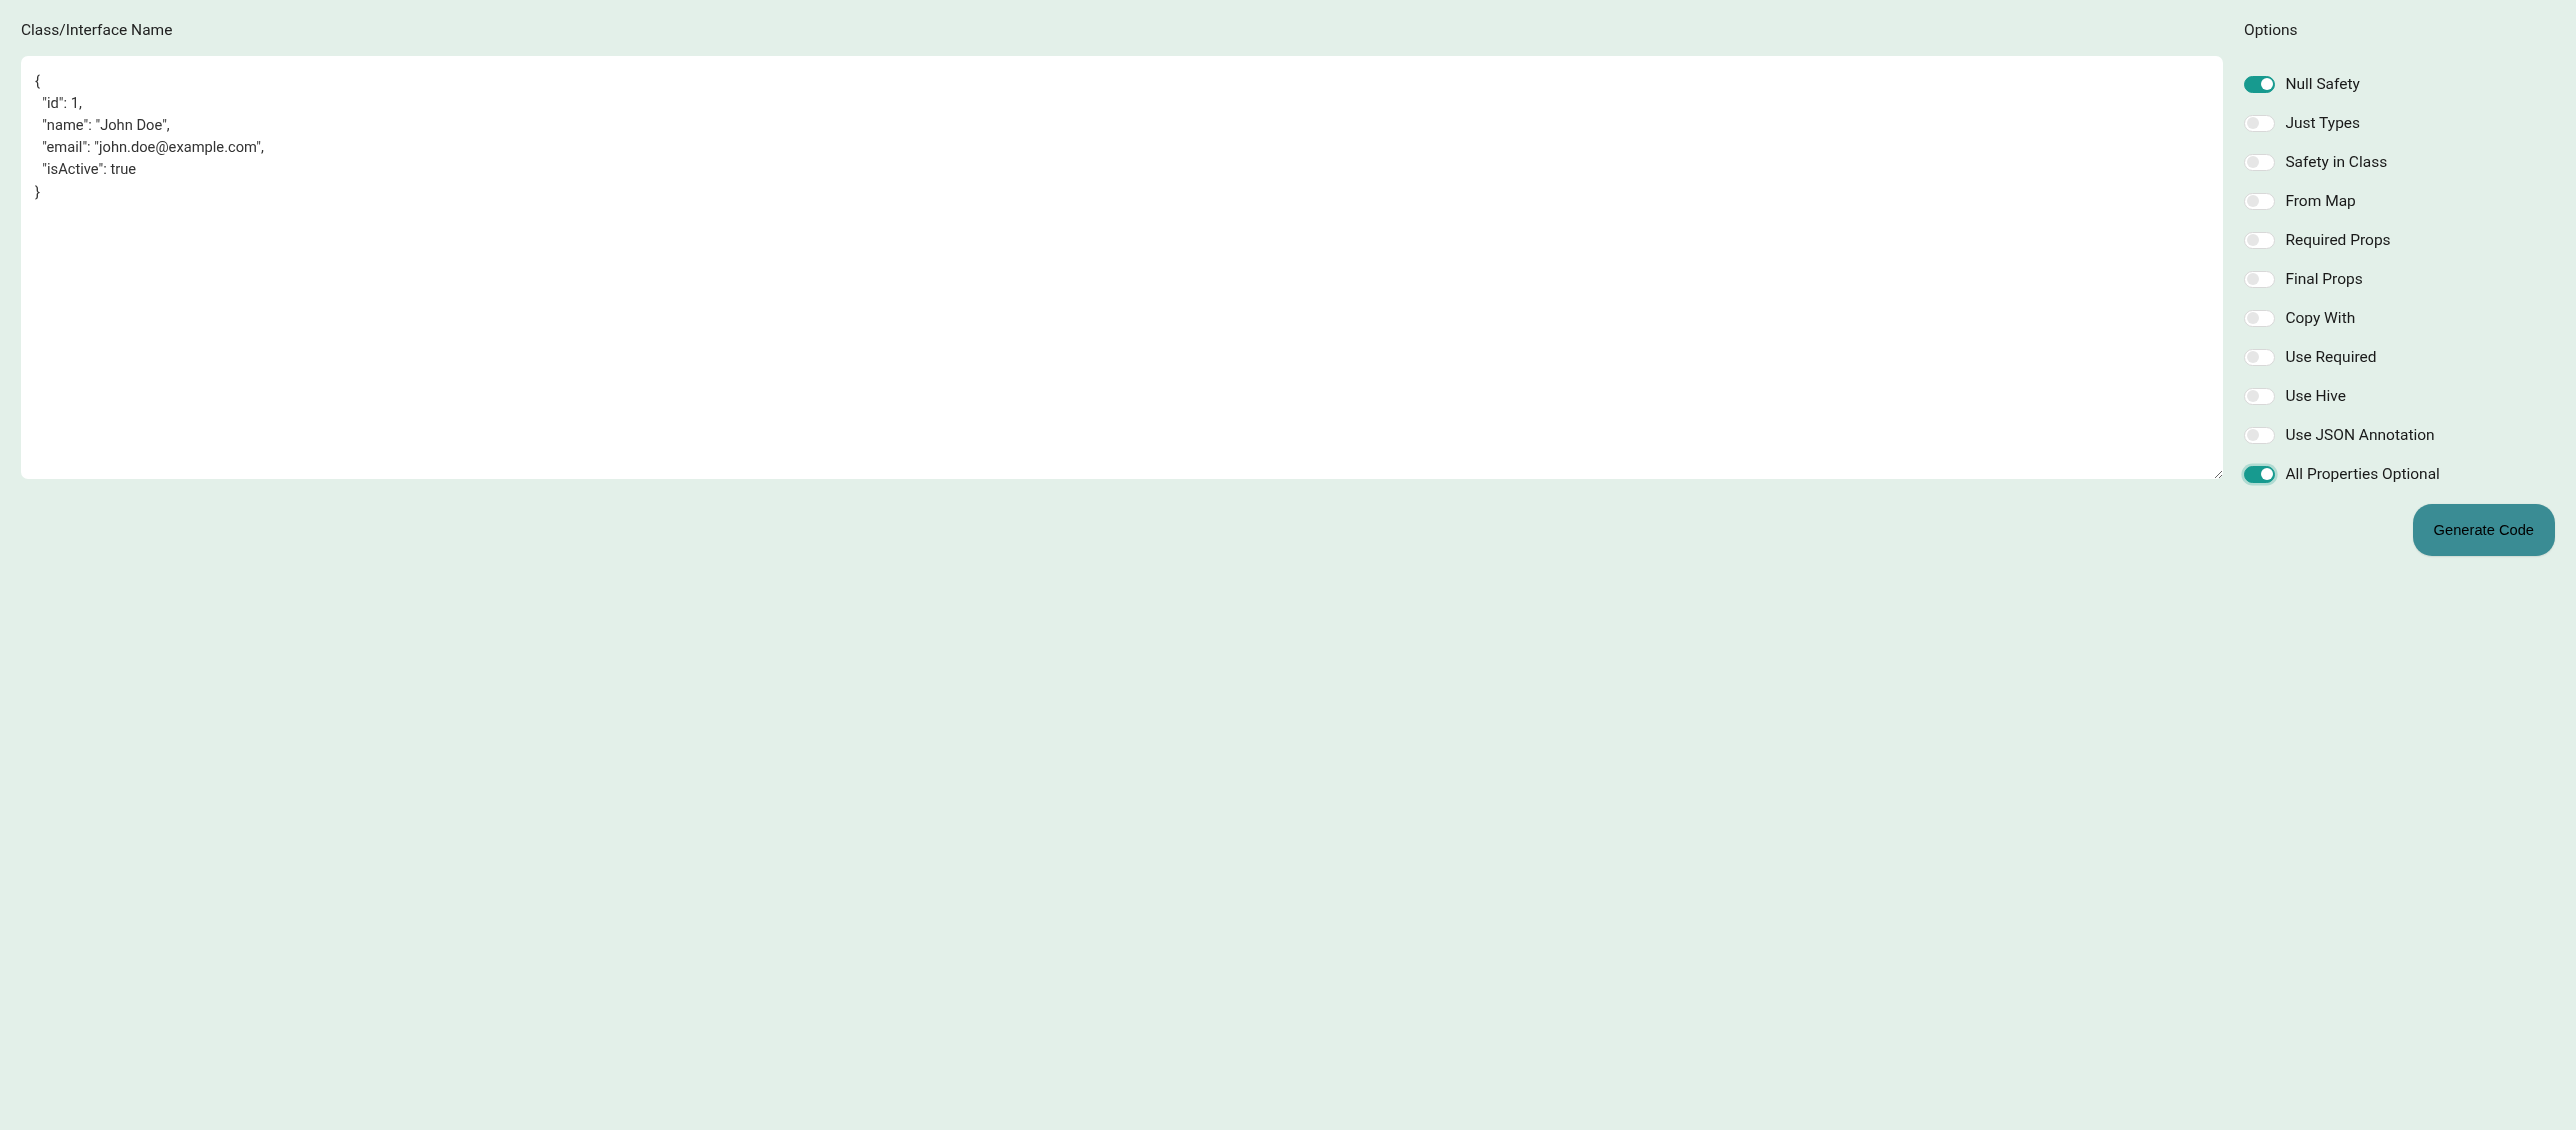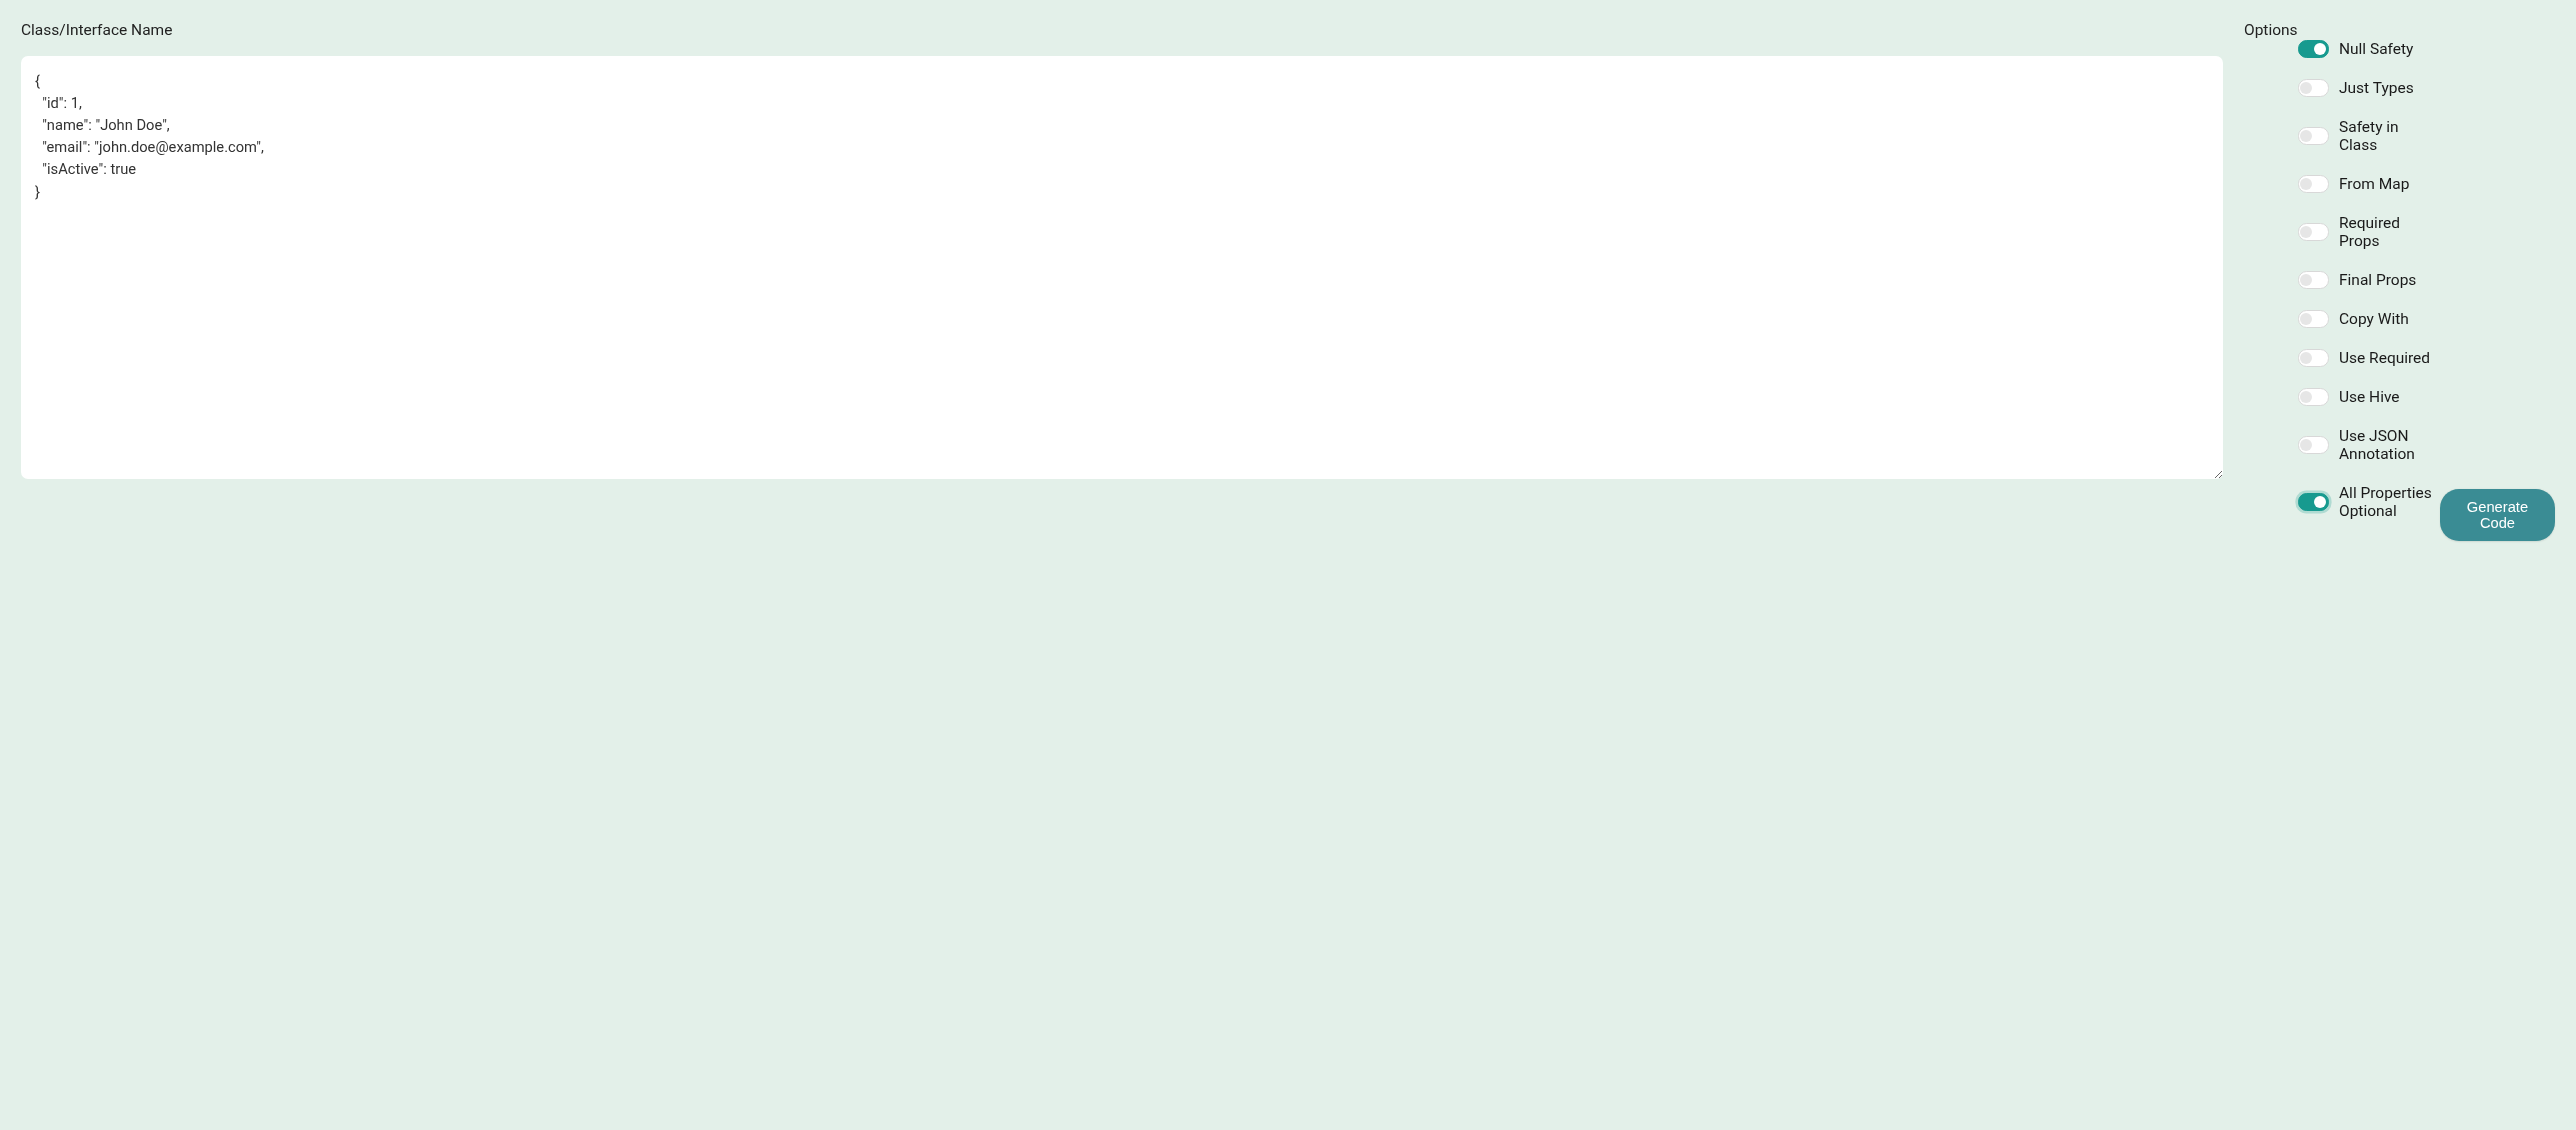--- a/index.html
+++ b/index.html
@@ -20,21 +20,21 @@
       max-width: 100%;
     }
     .left-column {
       flex: 1;
       min-width: 0;
     }
     .right-column {
       width: 311px;
       flex-shrink: 0;
       display: flex;
-      flex-direction: row;
+      flex-direction: column;
     }
     .field-label {
       font-size: 15.5px;
       color: #222;
       margin-bottom: 8.6px;
       display: block;
     }
     .text-input {
       width: 100%;
       padding: 12px 14px;
@@ -113,25 +113,25 @@
       background-color: #ffffff;
     }
     .toggle-label {
       font-size: 15.5px;
       color: #1a1a1a;
     }
     .generate-button {
       align-self: flex-end;
       margin-top: auto;
       background-color: #3a8c94;
-      color: #ffffff;
+      color: #000000;
       font-size: 14.7px;
       border: none;
       border-radius: 19px;
-      padding: 10px 21px;
+      padding: 18px 21px;
       cursor: pointer;
       box-shadow: 0 0.9px 1.7px rgba(0,0,0,0.1);
     }
   </style>
 </head>
 <body>
 
 <div class="container">
   <div class="left-column">
     <div class="field-group">

